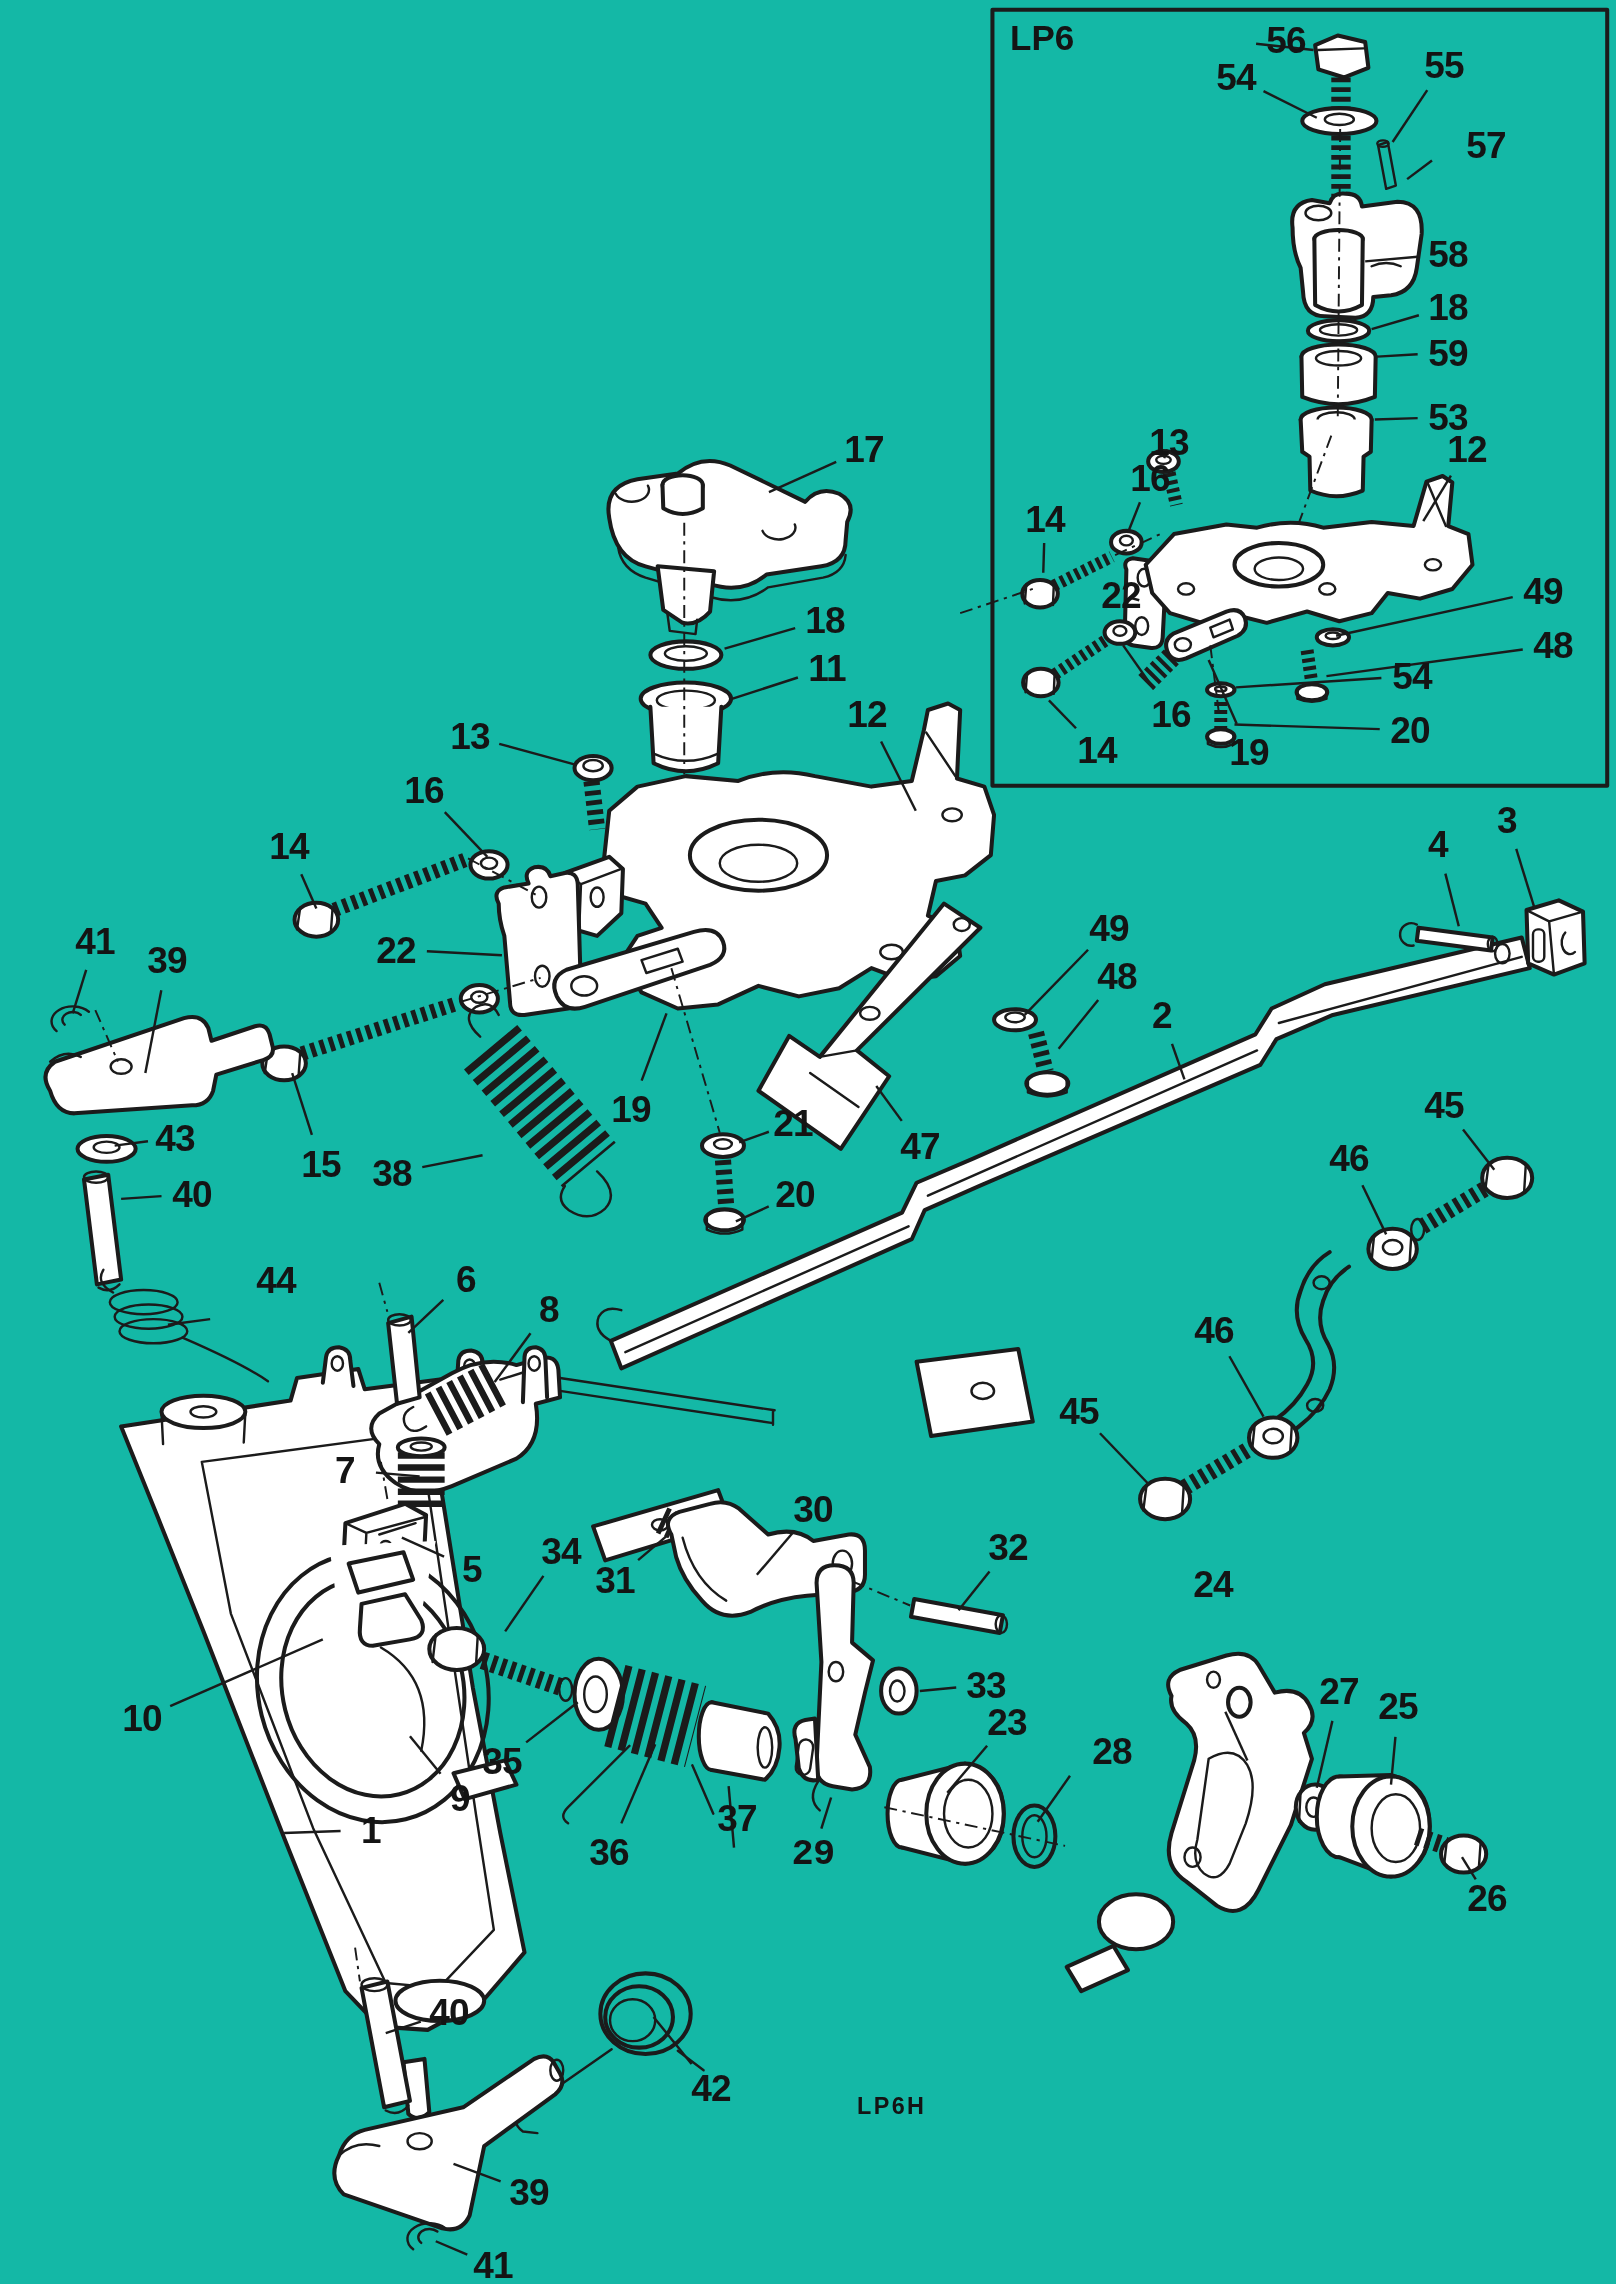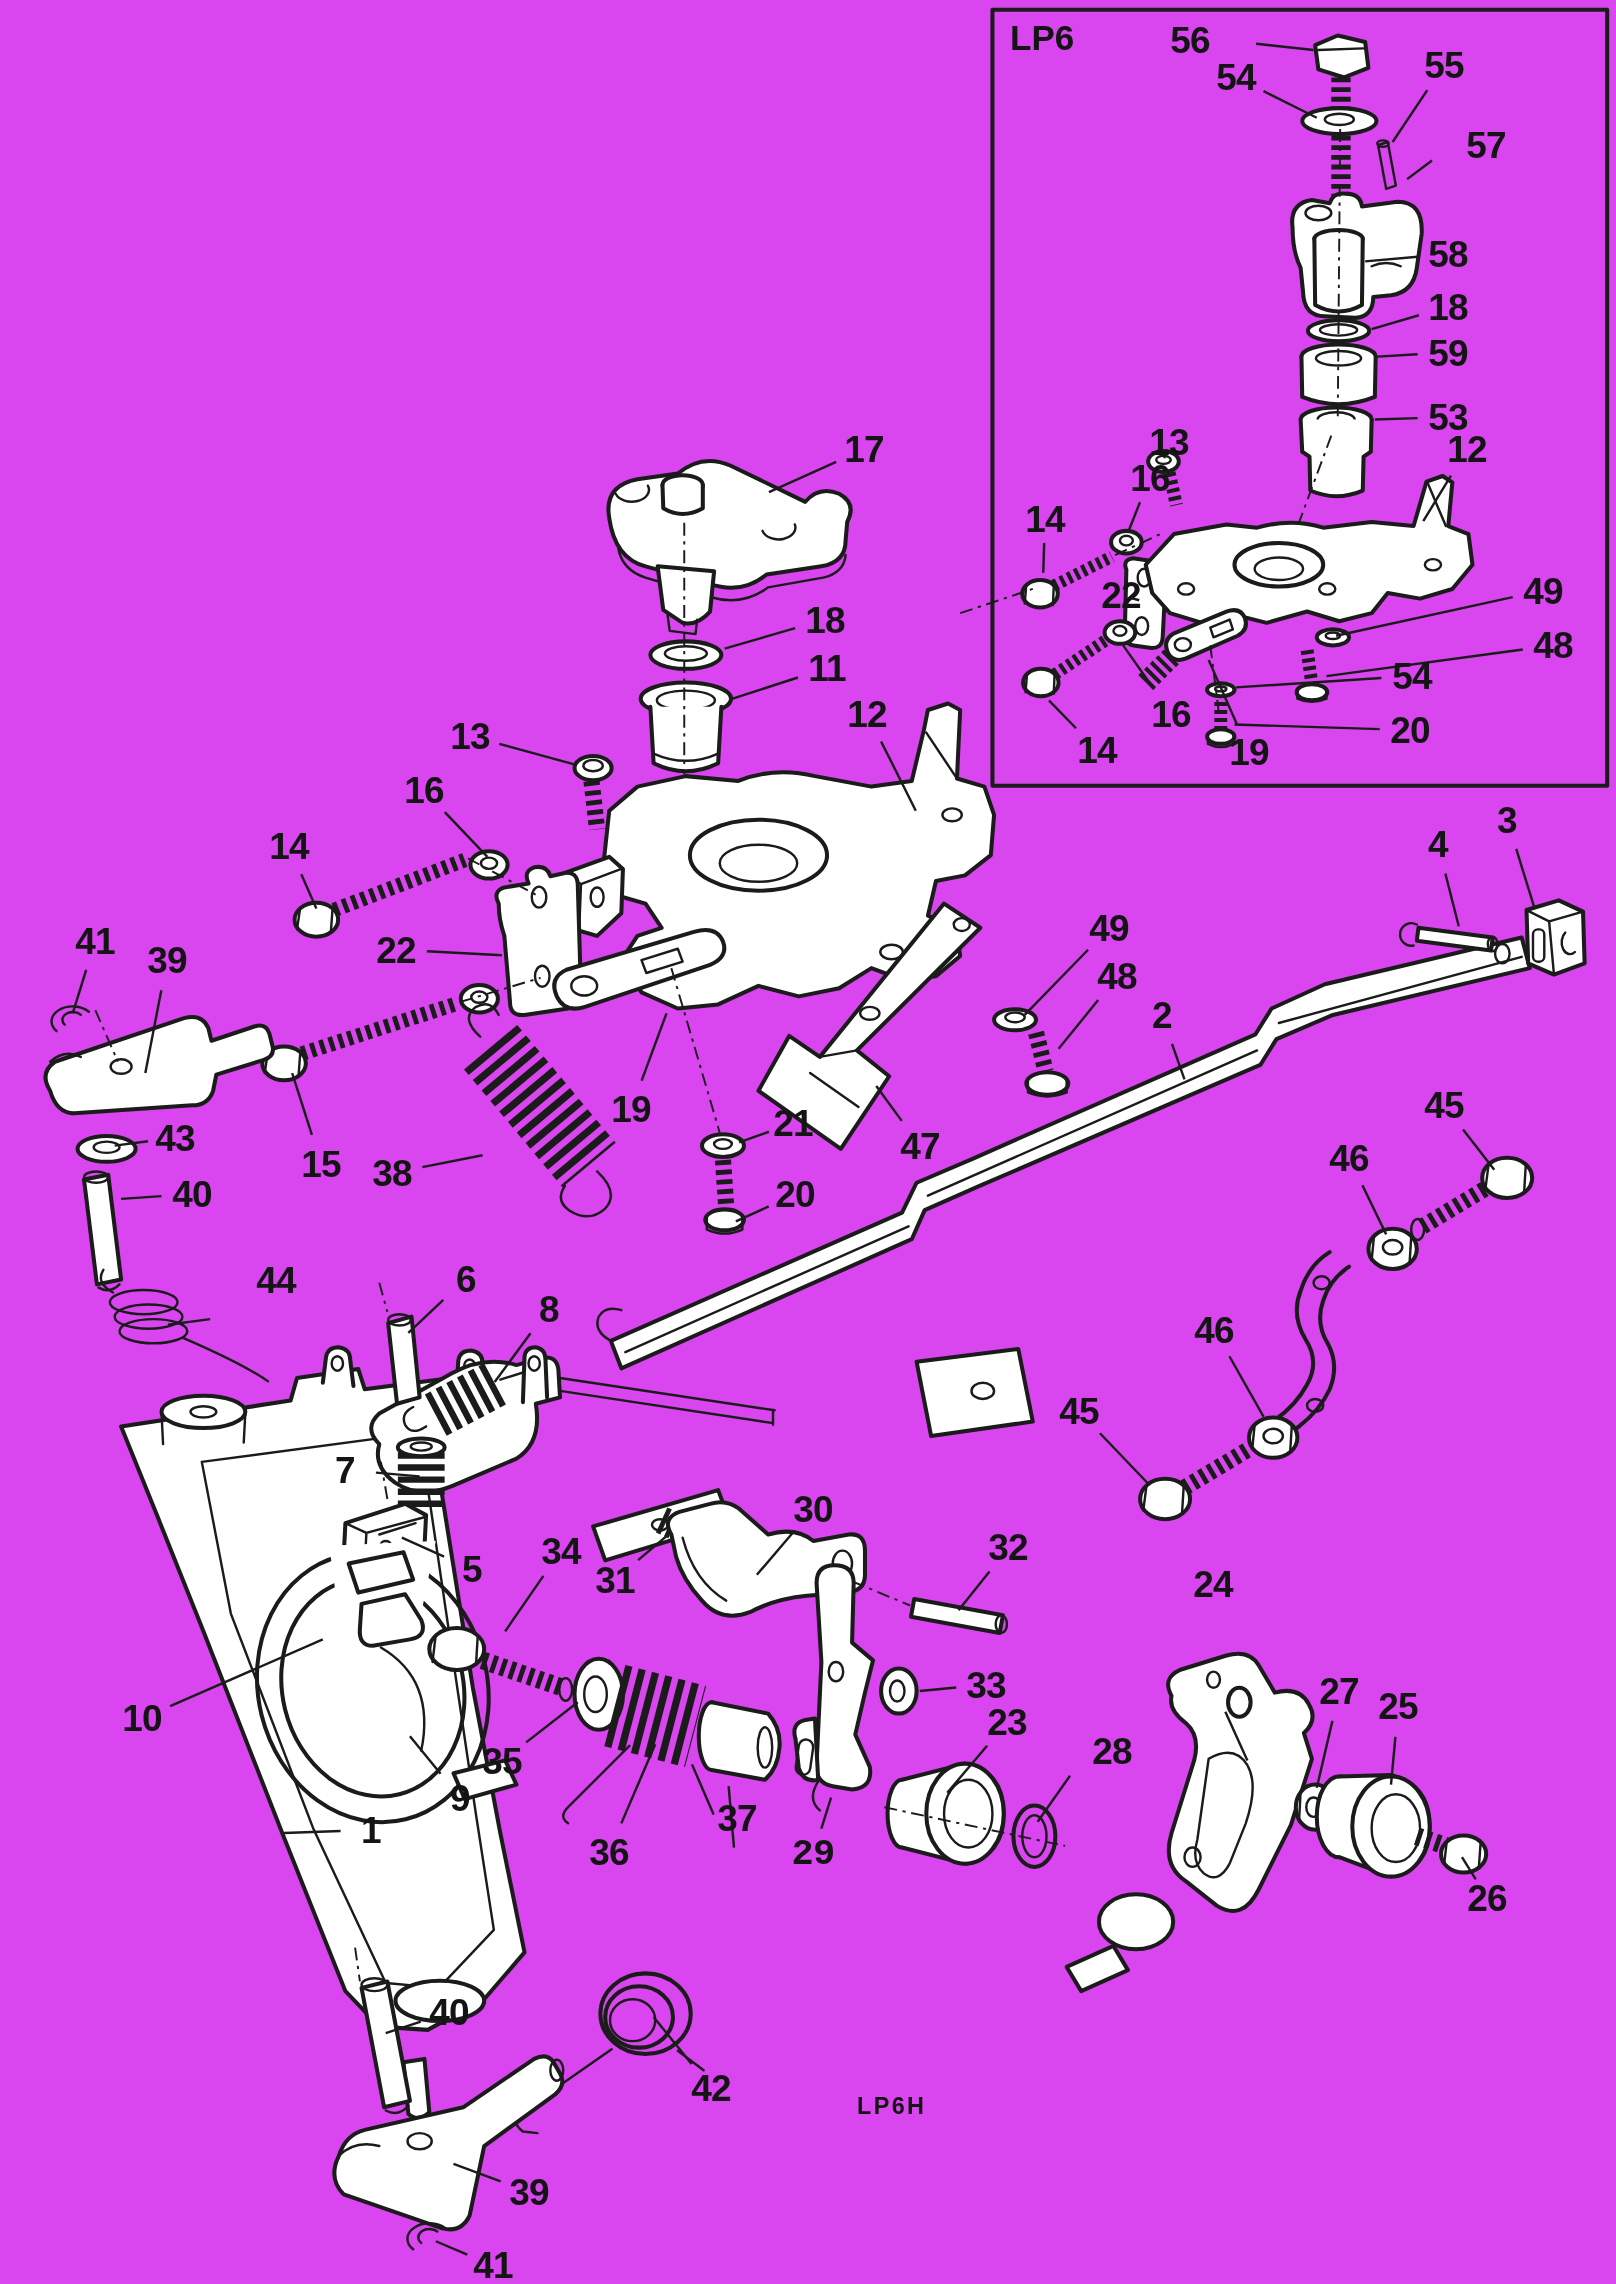--- a/index.html
+++ b/index.html
@@ -1,16 +1,16 @@
 <!DOCTYPE html>
 <html style="font-size:13px"><head>
 <meta charset="utf-8">
 <style>
   html,body{margin:0;padding:0;background:#fff;}
-  .stage{position:relative;width:1617px;height:2284px;background:#d946ef;overflow:hidden;
+  .stage{position:relative;width:1617px;height:2284px;background:#14b8a6;overflow:hidden;
          font-family:"Liberation Sans",sans-serif;}
   svg.layer{position:absolute;left:0;top:0;width:1617px;height:2284px;}
   .art *{vector-effect:none;}
   .o{fill:none;stroke:#1b1b1b;stroke-width:5;stroke-linecap:round;stroke-linejoin:round;}
   .f{fill:#ffffff;stroke:#1b1b1b;stroke-width:5;stroke-linecap:round;stroke-linejoin:round;}
   .t{fill:none;stroke:#1b1b1b;stroke-width:3;stroke-linecap:round;stroke-linejoin:round;}
   .th{fill:none;stroke:#1b1b1b;stroke-linecap:butt;}
   .ax{fill:none;stroke:#1b1b1b;stroke-width:2.4;stroke-dasharray:16 7 4 7;}
   .part-label{position:absolute;transform:translate(-50%,-50%);color:#141414;
       font-size:37px;font-weight:600;letter-spacing:-0.8px;white-space:nowrap;line-height:1;}
@@ -607,21 +607,21 @@
       <div class="part-label" style="left: 1088px; top: 1751px; margin-left: 24px;">28</div>
       <div class="part-label" style="left: 1213px; top: 1584px;">24</div>
       <div class="part-label" style="left: 1339px; top: 1691px;">27</div>
       <div class="part-label" style="left: 1398px; top: 1706px;">25</div>
       <div class="part-label" style="left: 1487px; top: 1898px;">26</div>
       <div class="part-label" style="left: 371px; top: 1830px;">1</div>
       <div class="part-label" style="left: 449px; top: 2012px;">40</div>
       <div class="part-label" style="left: 711px; top: 2088px;">42</div>
       <div class="part-label" style="left: 529px; top: 2192px;">39</div>
       <div class="part-label" style="left: 493px; top: 2265px;">41</div>
-      <div class="part-label" style="left: 1190px; top: 40px; text-align: right;">56</div>
+      <div class="part-label" style="left: 1286px; top: 40px; text-align: right;">56</div>
       <div class="part-label" style="left: 1236px; top: 77px;">54</div>
       <div class="part-label" style="left: 1444px; top: 65px;">55</div>
       <div class="part-label" style="left: 1452px; top: 145px; margin-left: 34px;">57</div>
       <div class="part-label" style="left: 1448px; top: 254px;">58</div>
       <div class="part-label" style="left: 1448px; top: 307px;">18</div>
       <div class="part-label" style="left: 1448px; top: 353px;">59</div>
       <div class="part-label" style="left: 1448px; top: 417px;">53</div>
       <div class="part-label" style="left: 1169px; top: 442px;">13</div>
       <div class="part-label" style="left: 1150px; top: 478px;">16</div>
       <div class="part-label" style="left: 1467px; top: 449px;">12</div>

